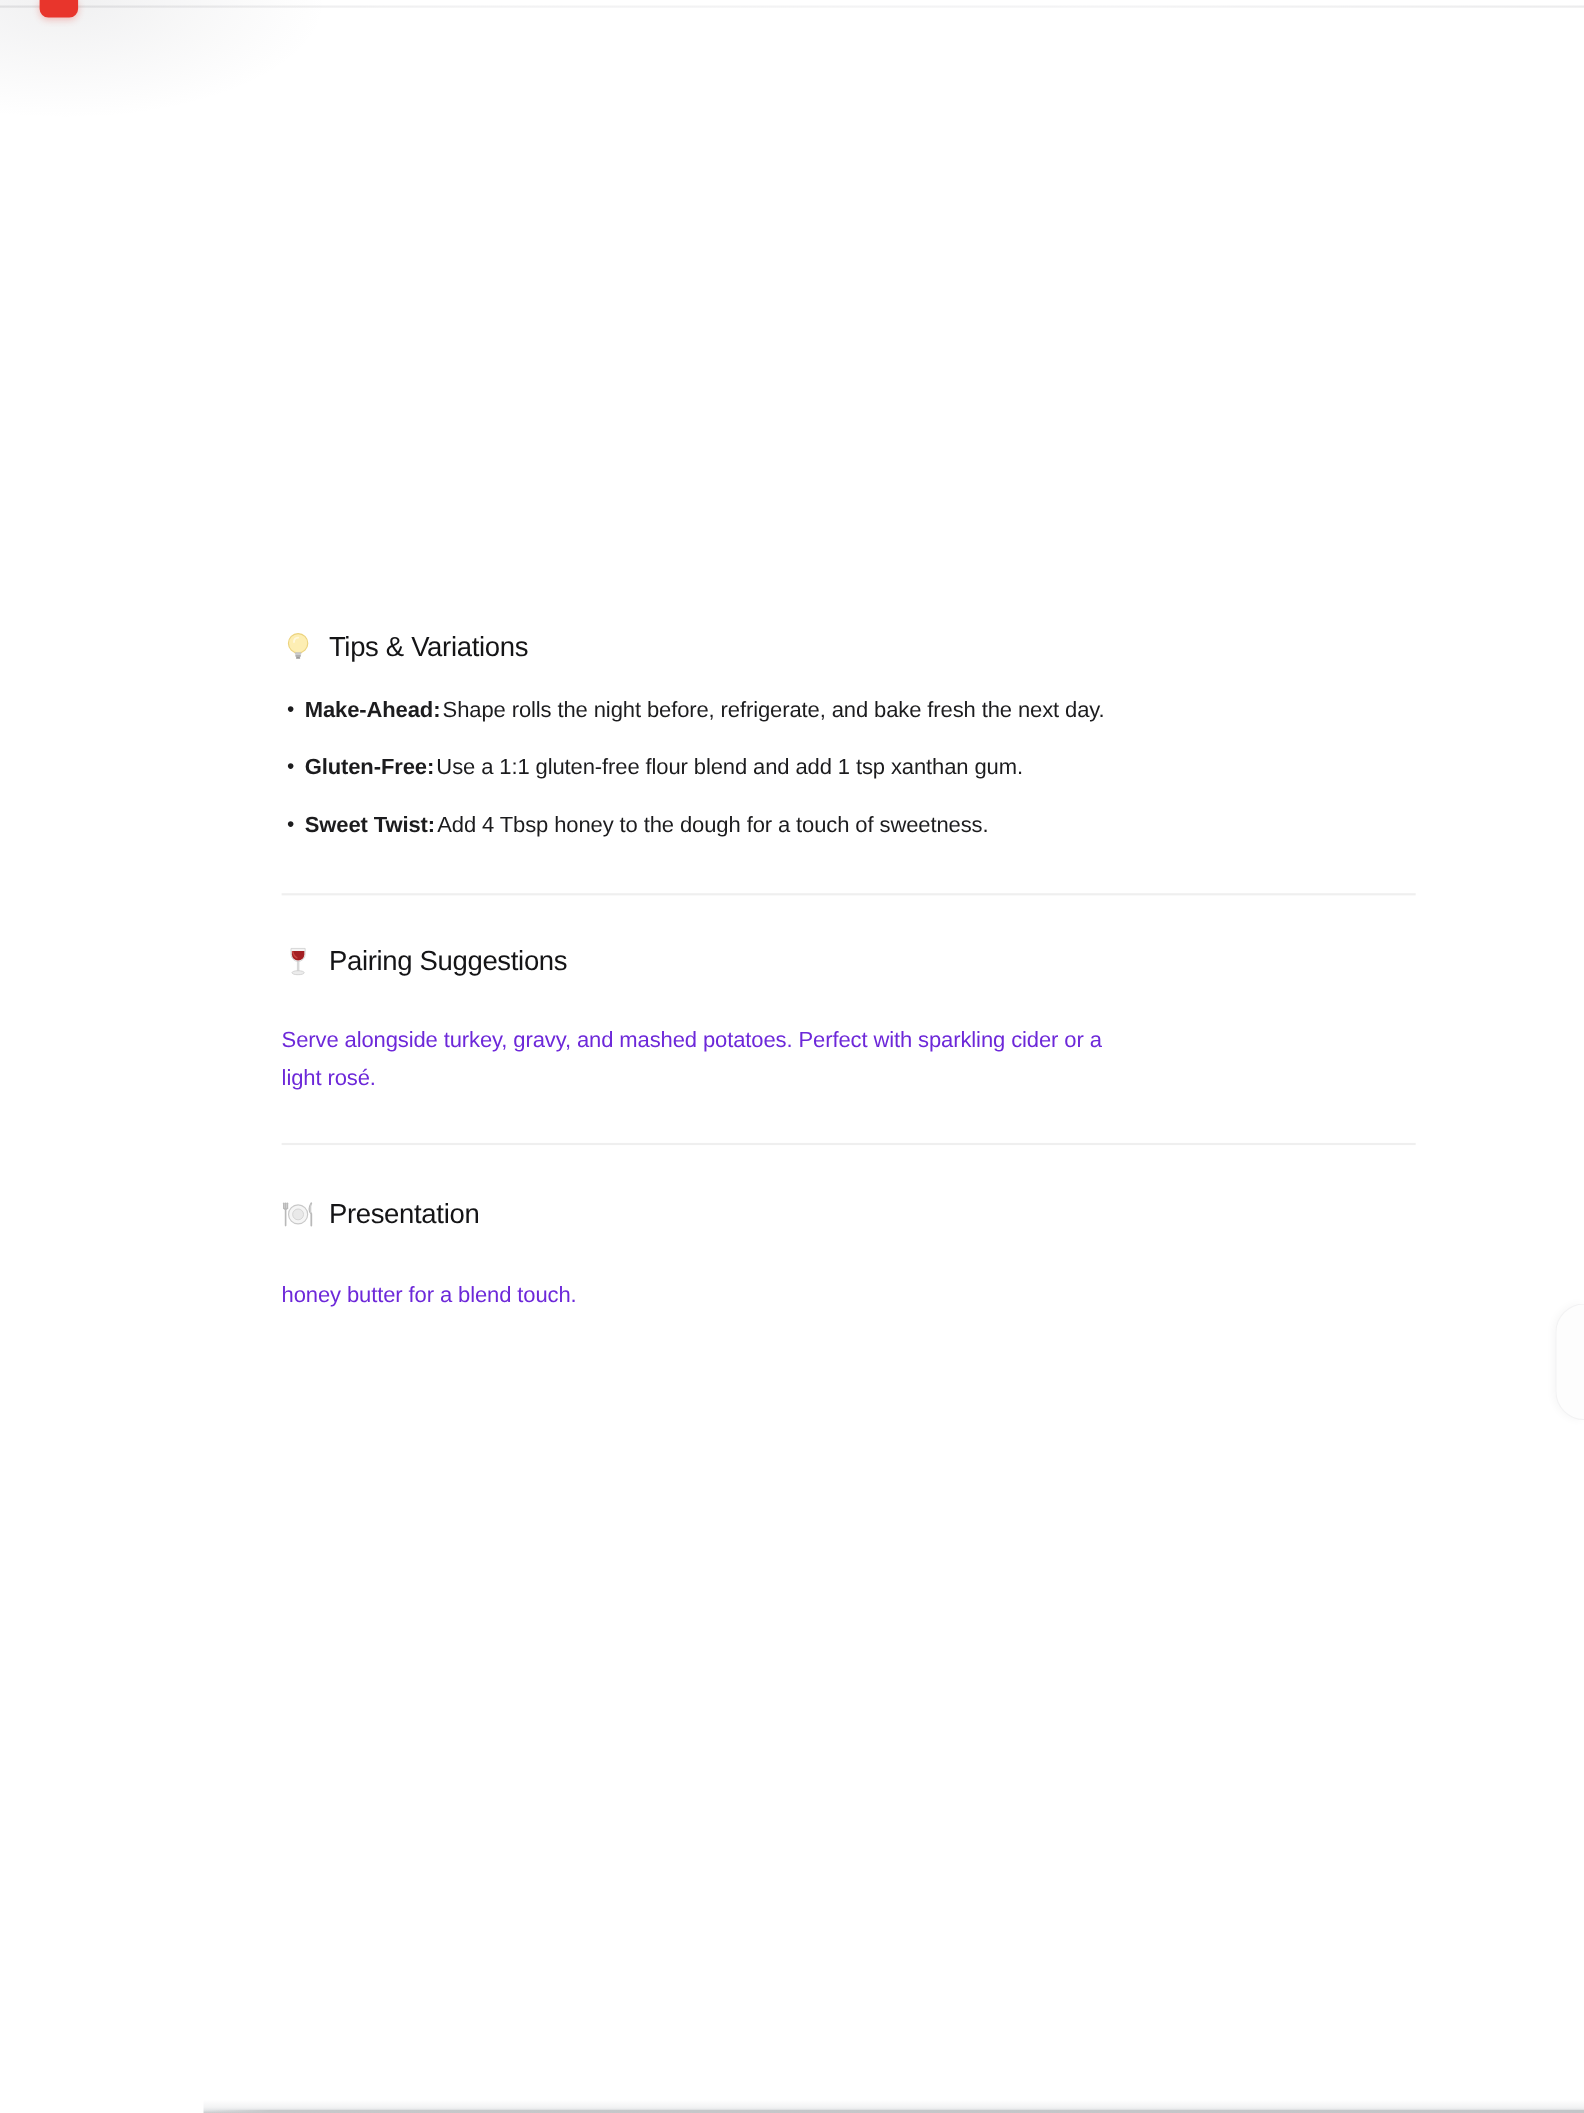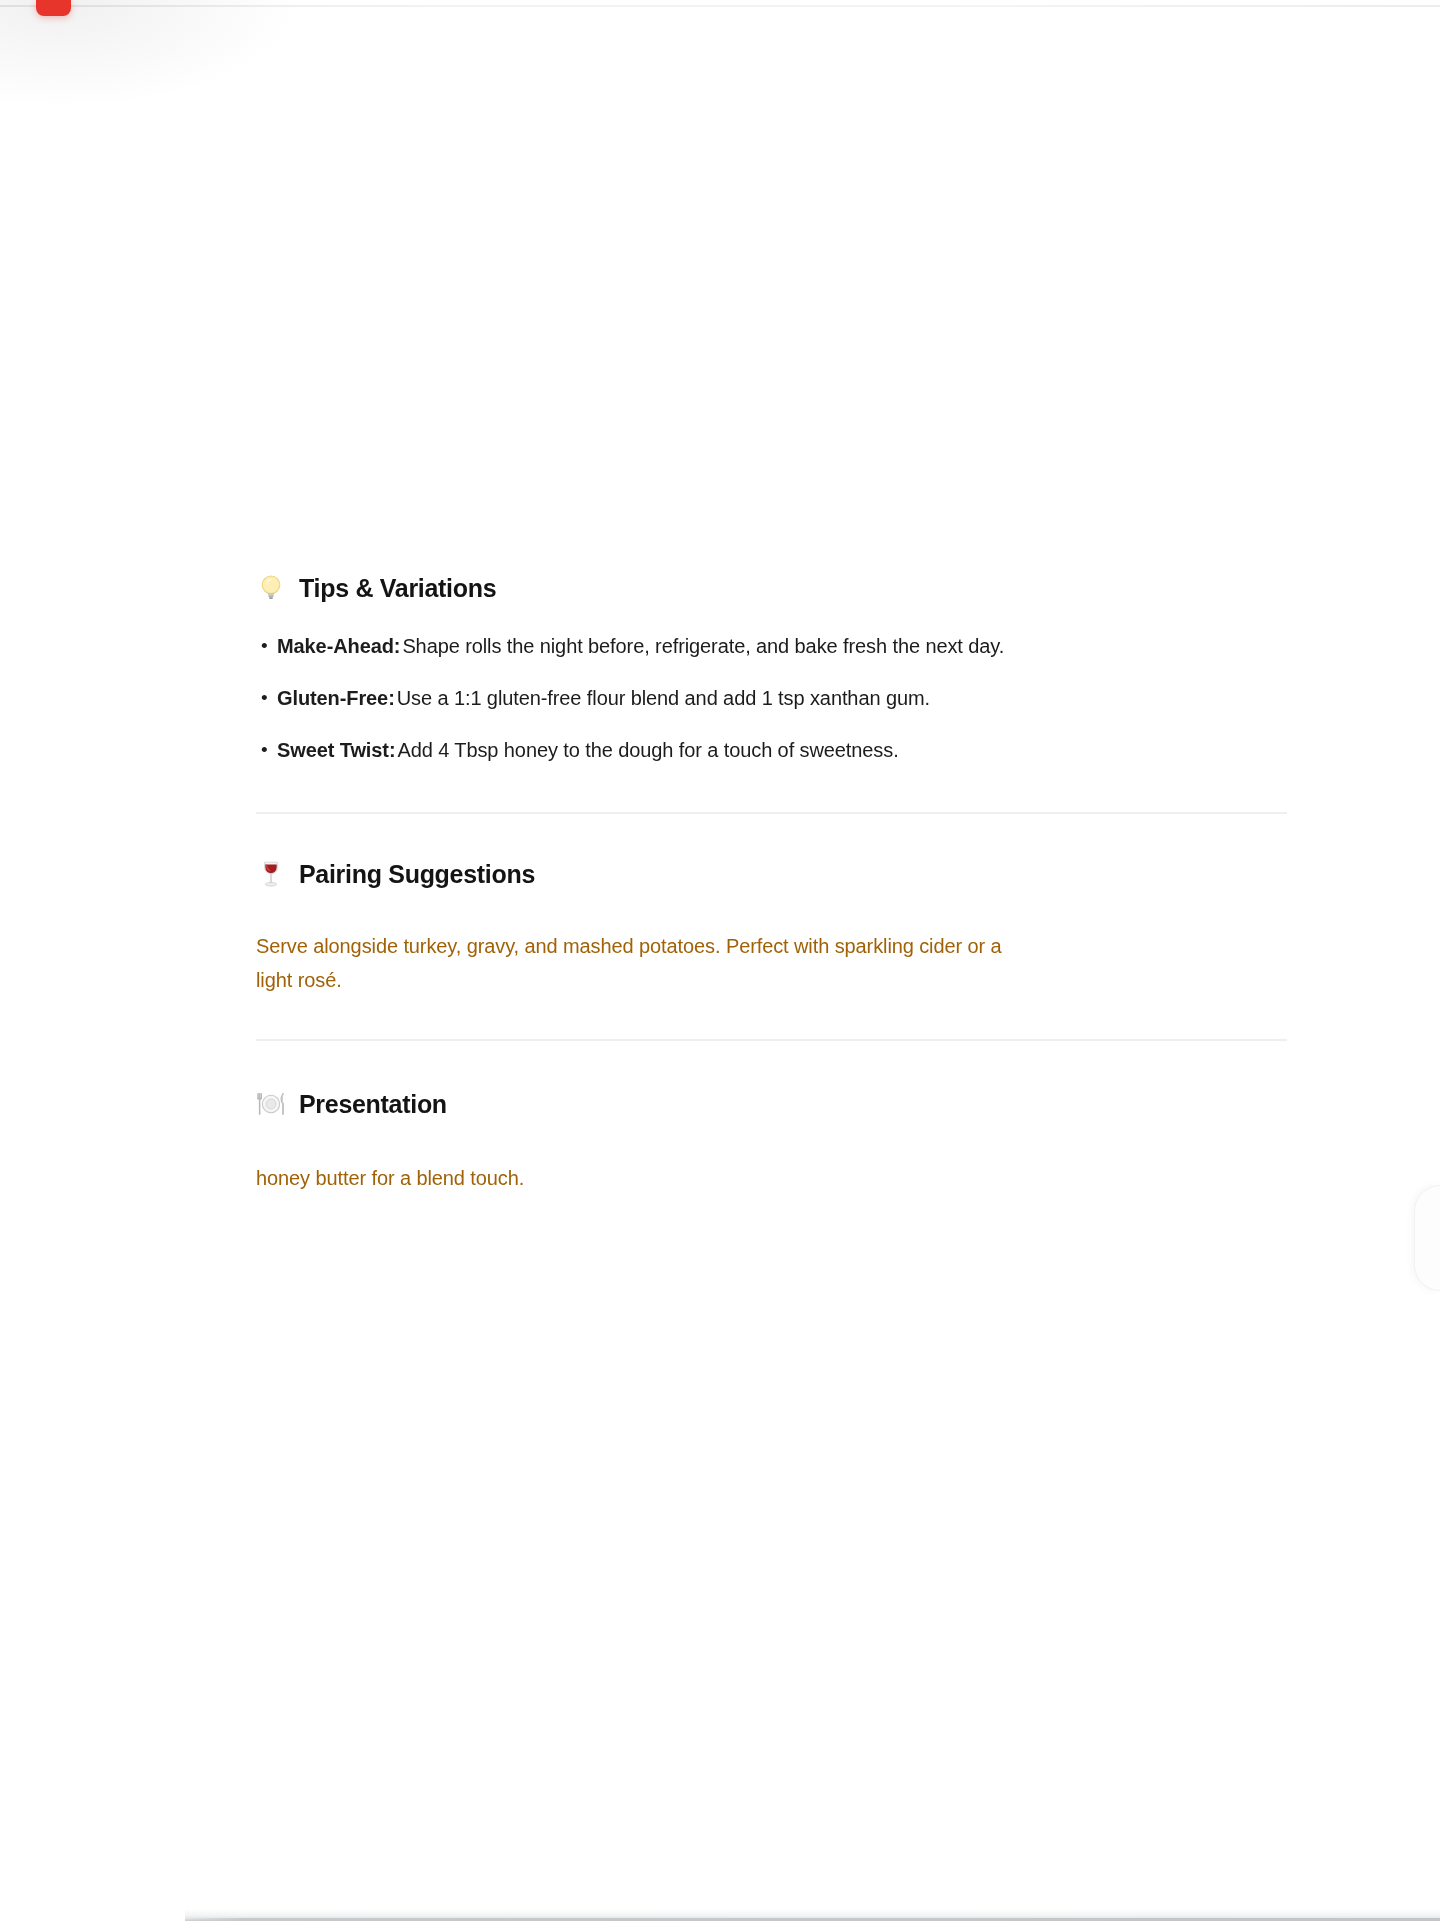--- a/index.html
+++ b/index.html
@@ -42,21 +42,21 @@
     background:linear-gradient(90deg, rgba(201,203,205,0) 0px, #c6c8ca 60px, #c3c5c8 100%);
   }
 
   
   .content {
     position:absolute; left:256px; top:0; width:1031px;
     padding-top:571px;
   }
   .h-block {
     display:flex; align-items:center; gap:13px;
-    font-size:25px; font-weight:700; letter-spacing:-0.3px;
+    font-size:25px; font-weight:400; letter-spacing:-0.3px;
     line-height:34px; color:#141416; white-space:nowrap;
   }
   .h-block .emoji { flex:0 0 auto; display:inline-flex; align-items:center; }
   .h2-pairing { margin-top:43px; }
   .h2-presentation { margin-top:46px;align-items:center; }
 
   ul.tips { list-style:none; margin-top:26px; }
   ul.tips li {
     display:flex; align-items:flex-start;
     padding-left:5px;
@@ -65,21 +65,21 @@
   }
   ul.tips li:last-child { margin-bottom:0; }
   .li-marker { width:16px; flex:0 0 16px; font-size:19px; color:#1c1c1e; }
   .li-label  { font-weight:700; }
   .li-text   { margin-left:2px; font-weight:400; }
 
   .divider { border:none; height:2px; background:#efefef; }
   .divider.d1 { margin-top:47px; }
   .divider.d2 { margin-top:42px; }
 
-  .para { font-size:20px; line-height:34px; letter-spacing:-0.1px; color:#a16207; }
+  .para { font-size:20px; line-height:34px; letter-spacing:-0.1px; color:#6d28d9; }
   .para .line { white-space:nowrap; }
   .para.p-pairing { margin-top:38px; }
   .para.p-presentation { margin-top:40px; }
 </style>
 </head>
 <body>
 
 <div class="top-hairline"></div>
 <div class="corner-shade"></div>
 <div class="record-badge"></div>

